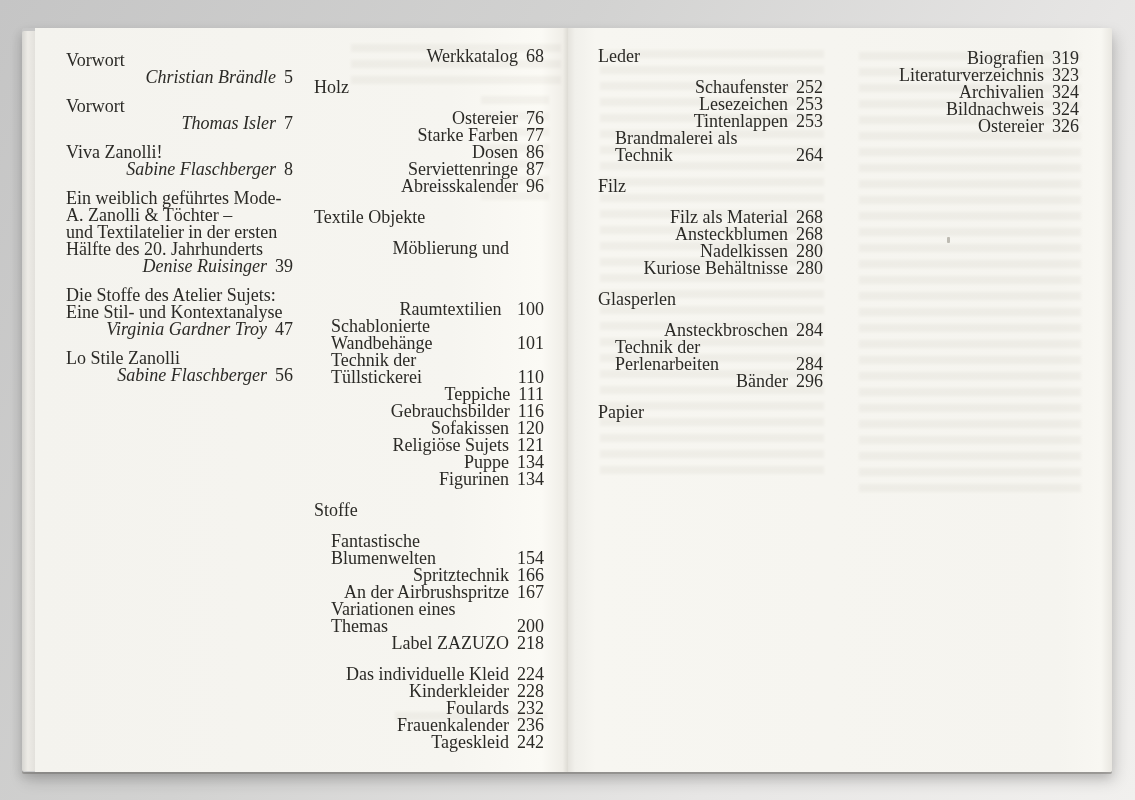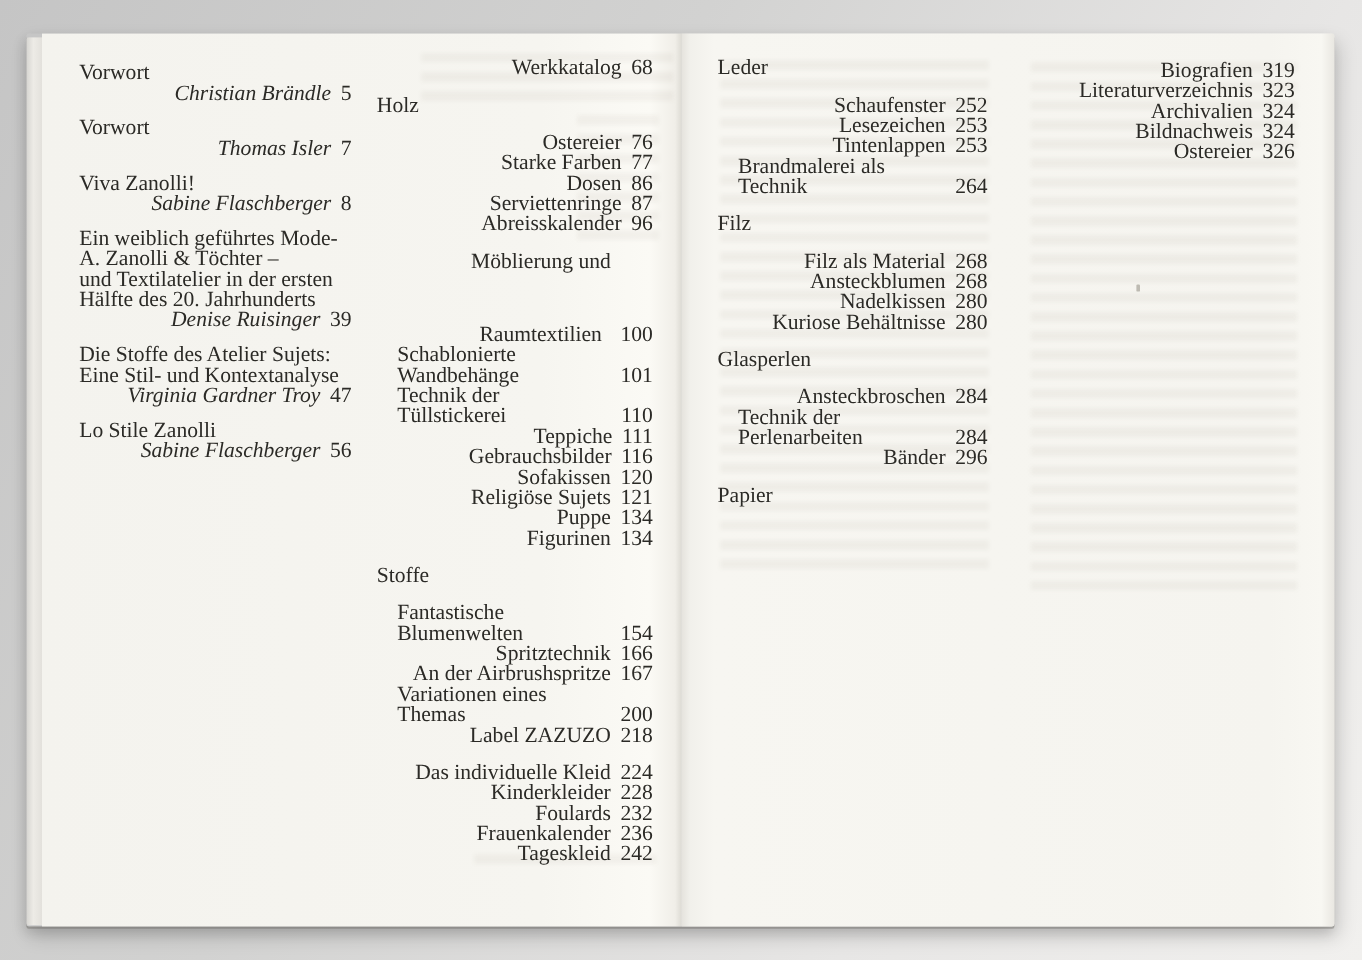--- a/index.html
+++ b/index.html
@@ -145,20 +145,21 @@
             </div>
             <div class="toc-row">
               <div class="lines">
                 <div class="line">Abreisskalender</div>
               </div>
               <span class="pagenum">96</span>
             </div>
           </div>
         </div>
         <div class="toc-section">
+          <div>Textile Objekte</div>
           <div class="toc-items">
             <div class="toc-row">
               <div class="lines">
                 <div class="line">Möblierung und</div>
                 <div class="line line2">Raumtextilien</div>
               </div>
               <span class="pagenum">100</span>
             </div>
             <div class="toc-row">
               <div class="lines">

